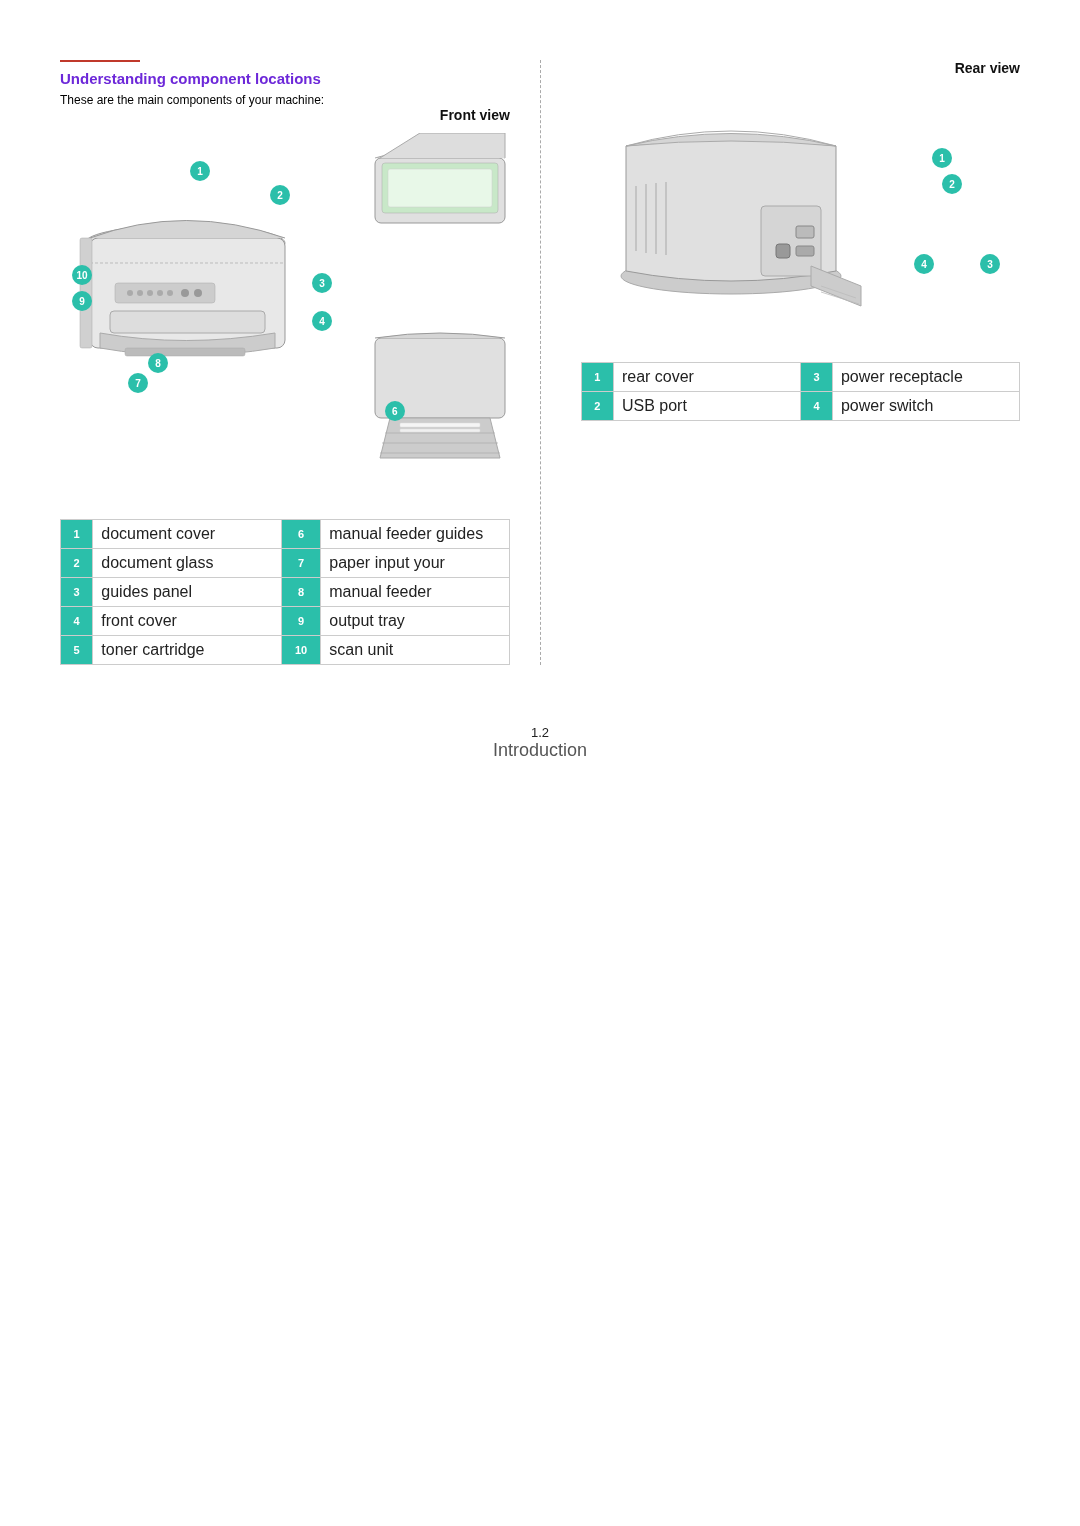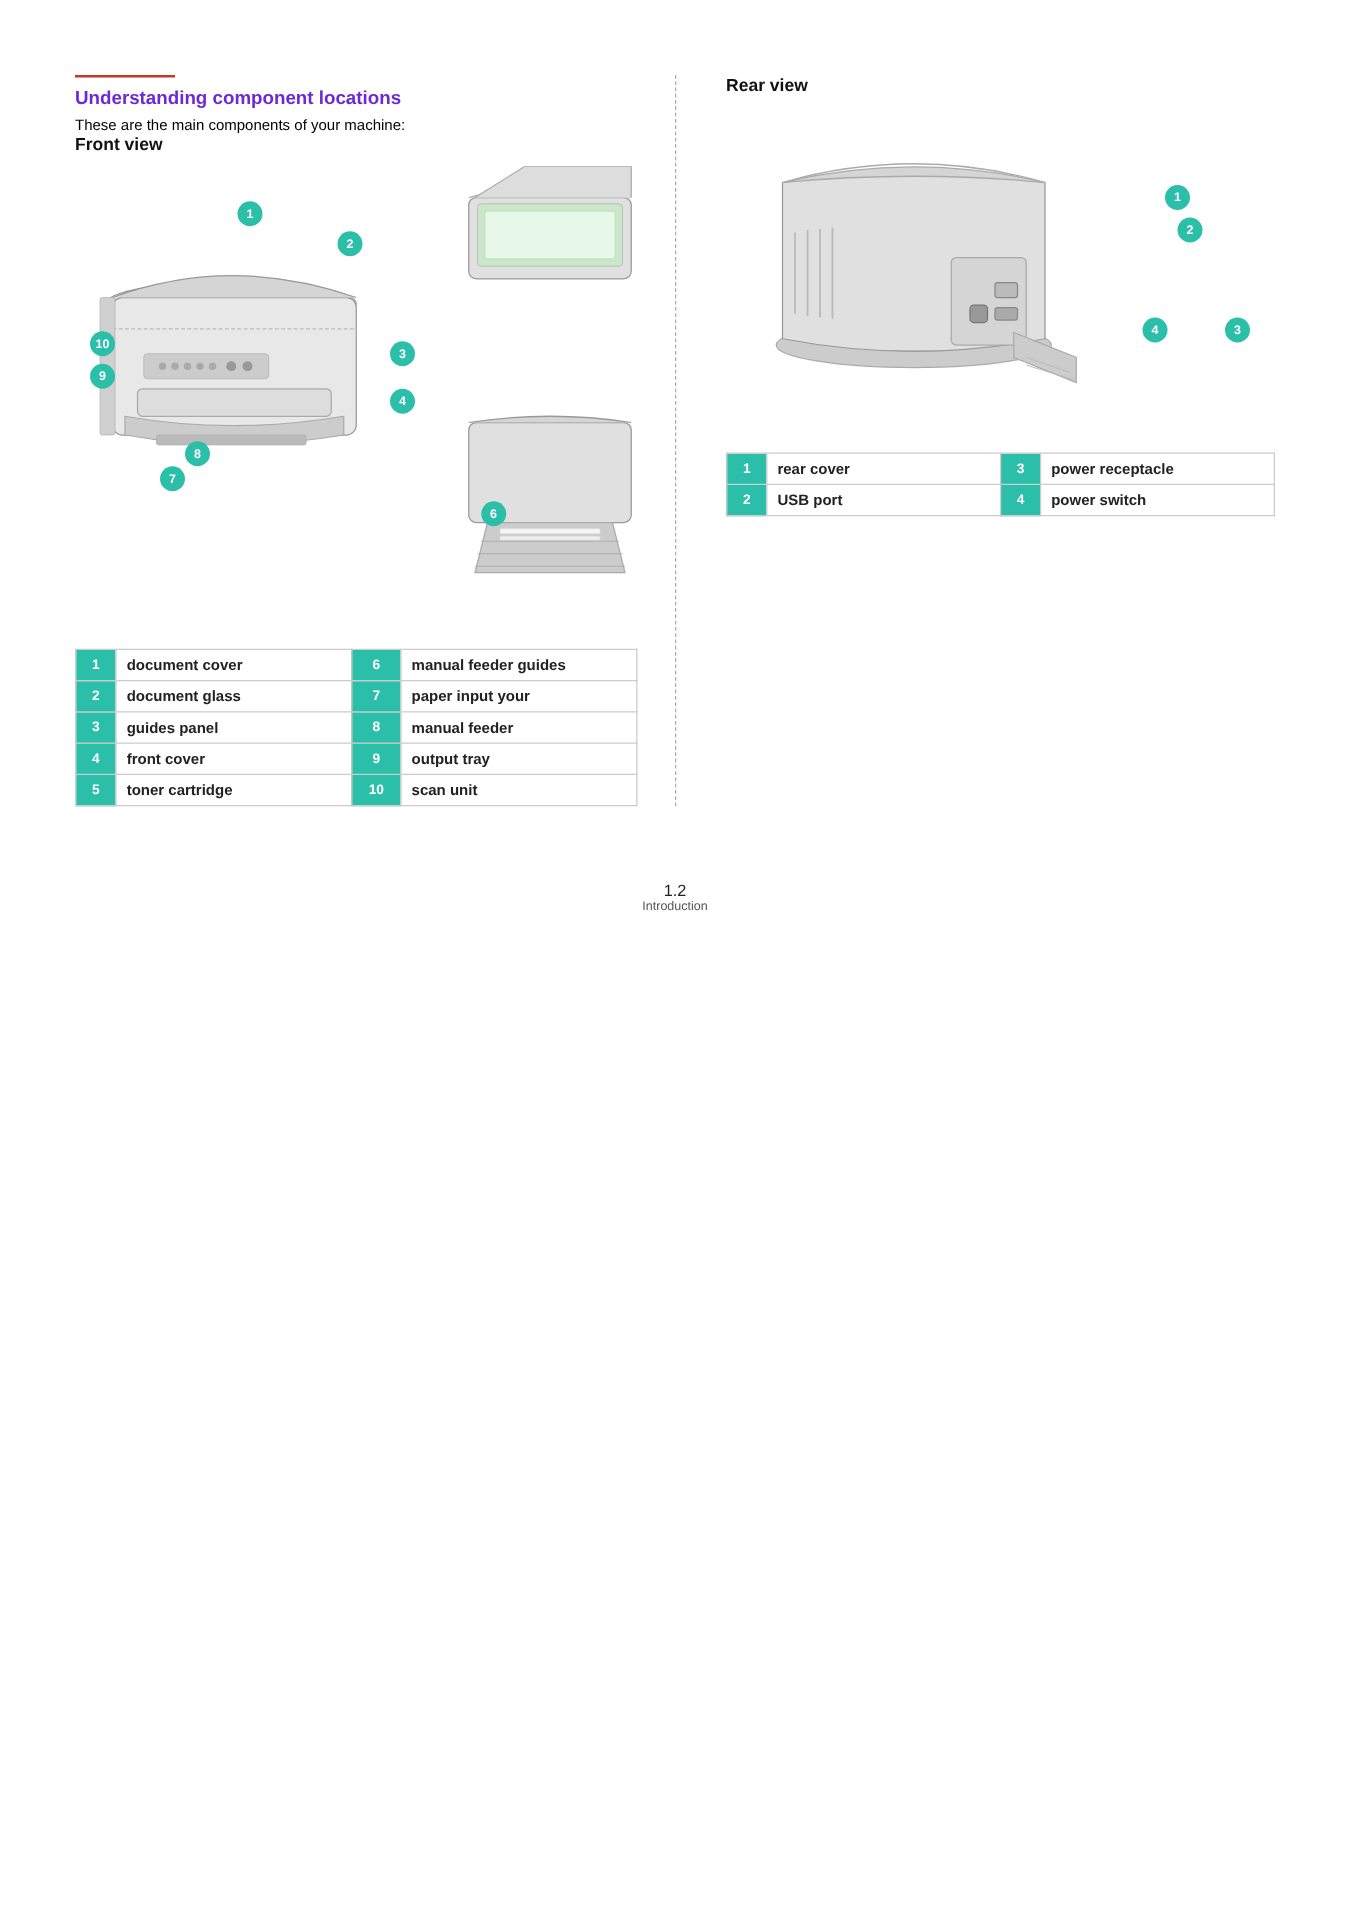--- a/index.html
+++ b/index.html
@@ -41,20 +41,21 @@
     .section-subtitle {
       font-size: 12px;
       color: #000000;
       margin-bottom: 0;
     }
     .view-title {
       font-size: 14px;
       font-weight: bold;
       margin-bottom: 10px;
       color: #111;
+      text-align: right;
     }
     .horizontal-rule {
       border: none;
       border-top: 2px solid #c0392b;
       width: 80px;
       margin-bottom: 8px;
     }
 
     
     .diagram-area {
@@ -94,22 +95,22 @@
     }
     .component-table .num-cell {
       background: #2bbfaa;
       color: #fff;
       font-weight: bold;
       text-align: center;
       width: 24px;
       font-size: 11px;
     }
     .component-table .label-cell {
-      font-weight: bold;
-      font-size: 12px;
+      font-weight: normal;
+      font-size: 16px;
       width: 140px;
     }
     .component-table tr:nth-child(even) .label-cell,
     .component-table tr:nth-child(even) .label-cell2 {
     }
 
     
     .rear-diagram {
       position: relative;
       width: 100%;
@@ -121,21 +122,21 @@
     .page-footer {
       text-align: center;
       margin-top: 60px;
       font-size: 13px;
     }
     .page-number {
       font-weight: normal;
     }
     .page-label {
       color: #555;
-      font-size: 10px;
+      font-size: 18px;
     }
   </style>
 </head>
 <body>
 
 <div class="page">
 
   <div class="content-area">
 
     <div class="left-column">

